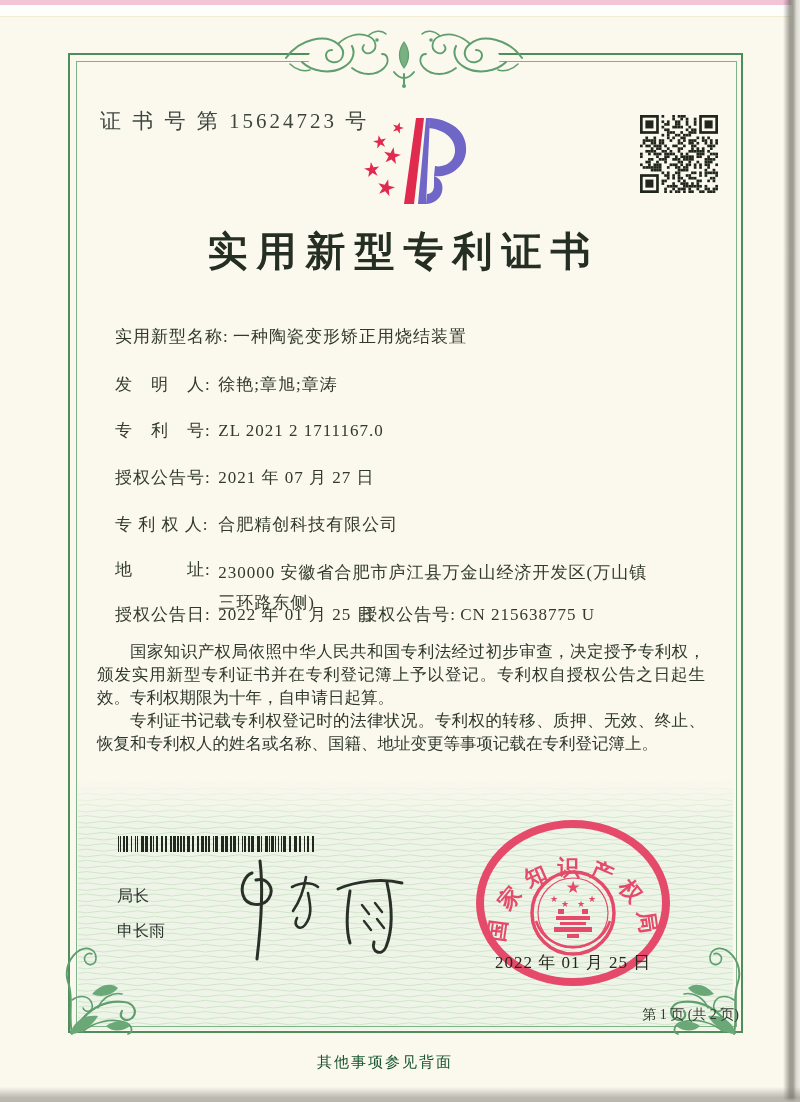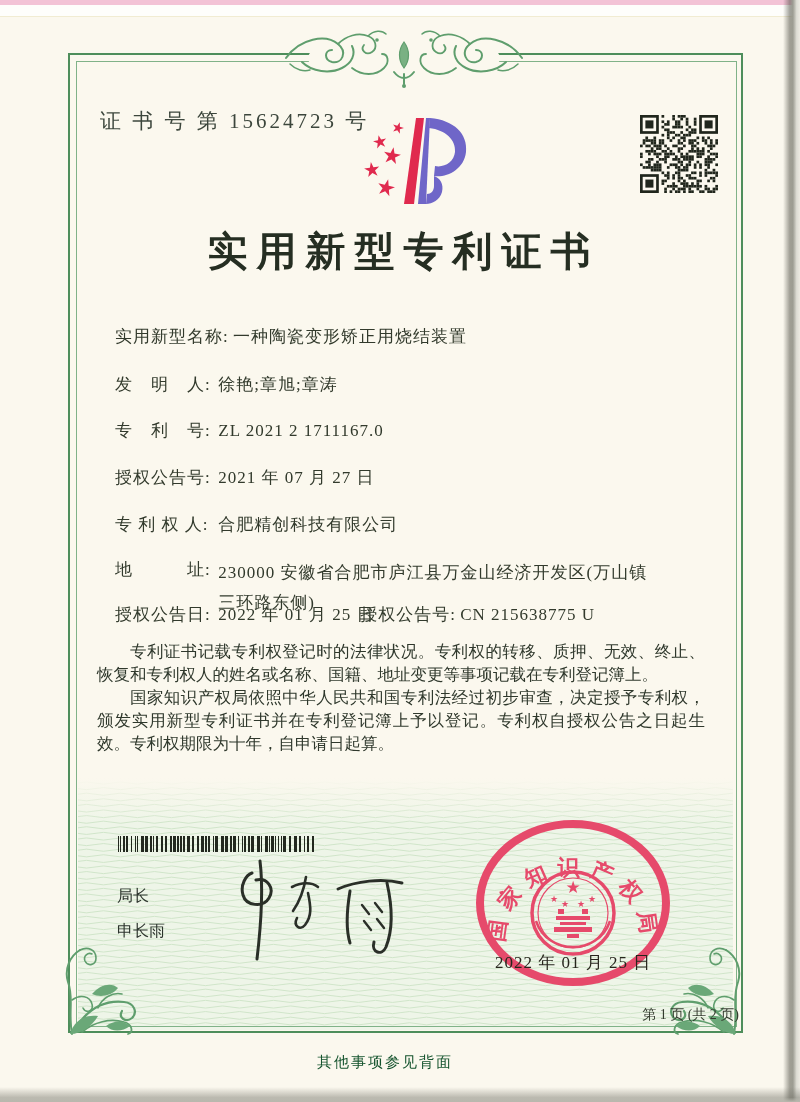--- a/index.html
+++ b/index.html
@@ -523,22 +523,22 @@
   <div class="abs frow" style="top:603px">
     <span class="flabel">授权公告日:</span>
     <span class="fvalue">2022 年 01 月 25 日</span>
   </div>
   <div class="abs frow2" style="top:603px">
     <span class="flabel">授权公告号:</span>
     <span class="fvalue">CN 215638775 U</span>
   </div>
 
   <div class="abs paras">
+    <p>国家知识产权局依照中华人民共和国专利法经过初步审查，决定授予专利权，颁发实用新型专利证书并在专利登记簿上予以登记。专利权自授权公告之日起生效。专利权期限为十年，自申请日起算。</p>
     <p>专利证书记载专利权登记时的法律状况。专利权的转移、质押、无效、终止、恢复和专利权人的姓名或名称、国籍、地址变更等事项记载在专利登记簿上。</p>
-    <p>国家知识产权局依照中华人民共和国专利法经过初步审查，决定授予专利权，颁发实用新型专利证书并在专利登记簿上予以登记。专利权自授权公告之日起生效。专利权期限为十年，自申请日起算。</p>
   </div>
 
   <svg id="barcode" class="abs" style="left:118px;top:836px;z-index:5;" width="198" height="16" viewBox="0 0 198 16">
       <rect x="0" y="0" width="1" height="16" fill="#23281f"></rect>
       <rect x="2" y="0" width="1" height="16" fill="#23281f"></rect>
       <rect x="5" y="0" width="2" height="16" fill="#23281f"></rect>
       <rect x="8" y="0" width="2" height="16" fill="#23281f"></rect>
       <rect x="13" y="0" width="1" height="16" fill="#23281f"></rect>
       <rect x="17" y="0" width="1" height="16" fill="#23281f"></rect>
       <rect x="19" y="0" width="1" height="16" fill="#23281f"></rect>

